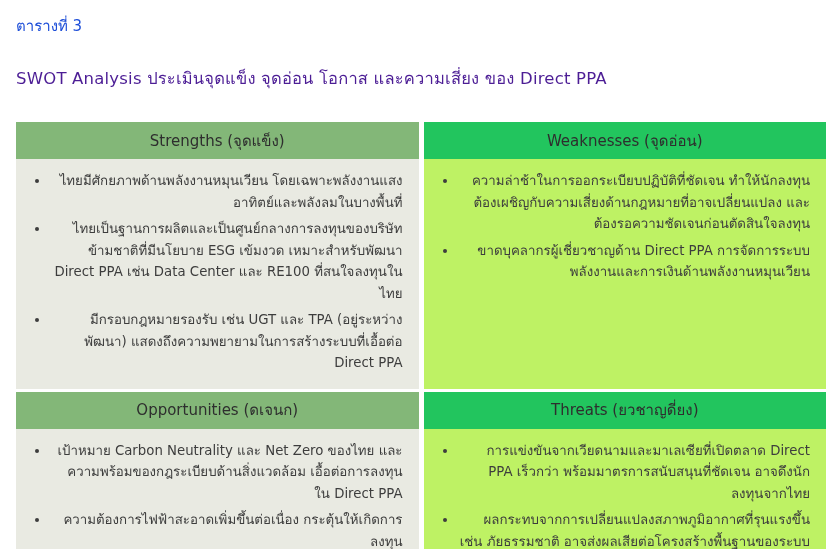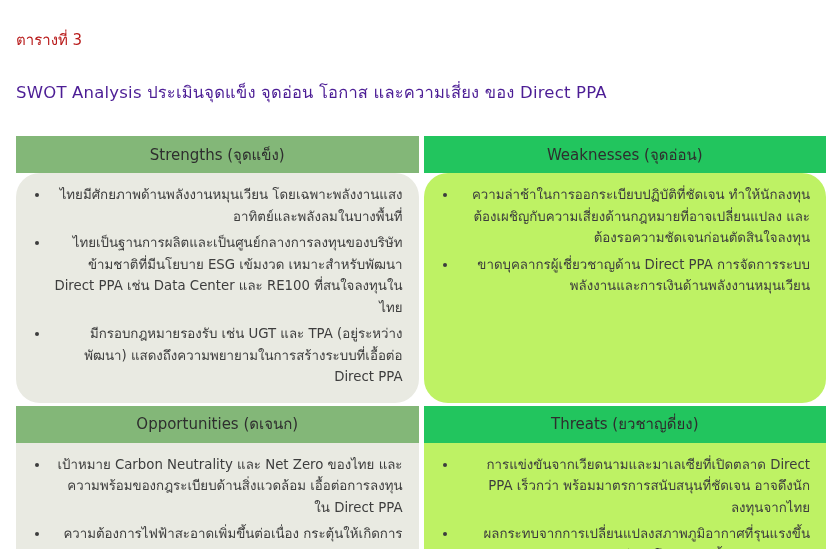--- a/index.html
+++ b/index.html
@@ -12,22 +12,22 @@
     position: relative;
     width: 840px;
     height: 549px;
     background: #ffffff;
     overflow: hidden;
     box-sizing: border-box;
     padding: 12px 14px 0 16px;
   }
   .table-label {
     font-size: 15px;
-    color: #b91c1c;
-    margin-top: 16px;
+    color: #1d4ed8;
+    margin-top: 2px;
   }
   .page-title {
     font-size: 16.5px;
     color: #4c1d95;
     margin-top: 27px;
     letter-spacing: 0.2px;
   }
   .swot-grid {
     margin-top: 31px;
     display: grid;
@@ -59,21 +59,21 @@
     box-sizing: border-box;
     padding: 11px 16px 10px 34px;
     font-size: 13.3px;
     color: #3d3d3d;
     line-height: 1.62;
   }
   .cell-body li {
     margin: 0 0 5px 0;
     padding-left: 2px;
   }
-  .row1 .cell-body { min-height: 177px; border-radius: 24px; }
+  .row1 .cell-body { min-height: 177px; }
   .row2 .cell-body { min-height: 141px; }
 </style>
 </head>
 <body>
 
 <div class="page">
   <div class="table-label">ตารางที่ 3</div>
   <div class="page-title">SWOT Analysis ประเมินจุดแข็ง จุดอ่อน โอกาส และความเสี่ยง ของ Direct PPA</div>
   <div class="swot-grid" id="swot-grid">
       <div class="cell tone-green row1">

